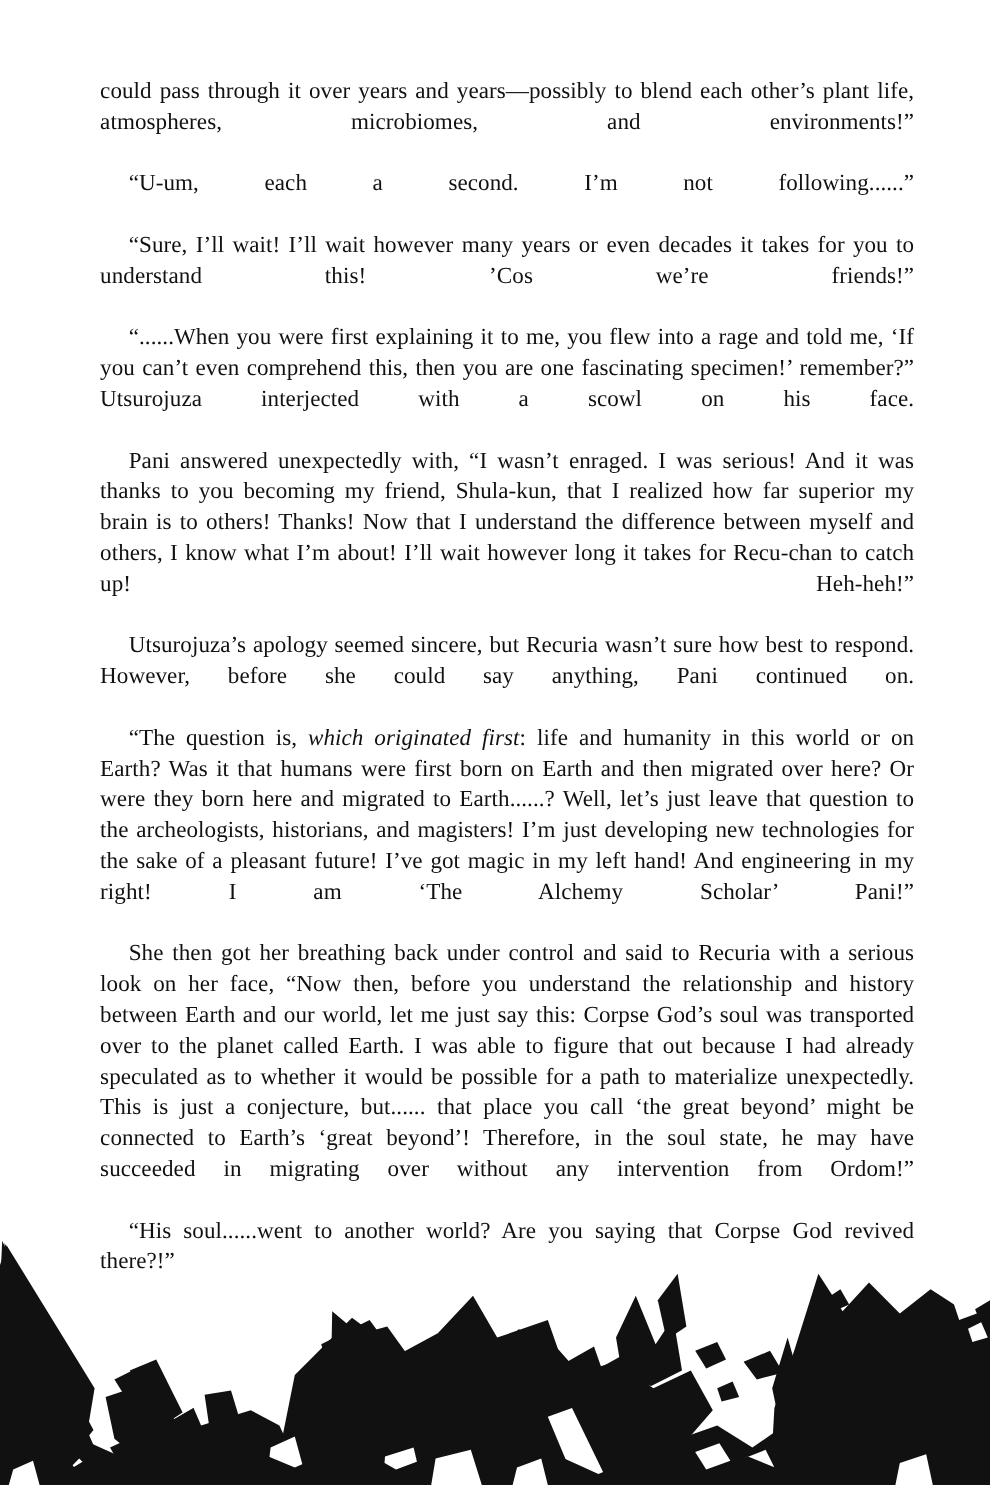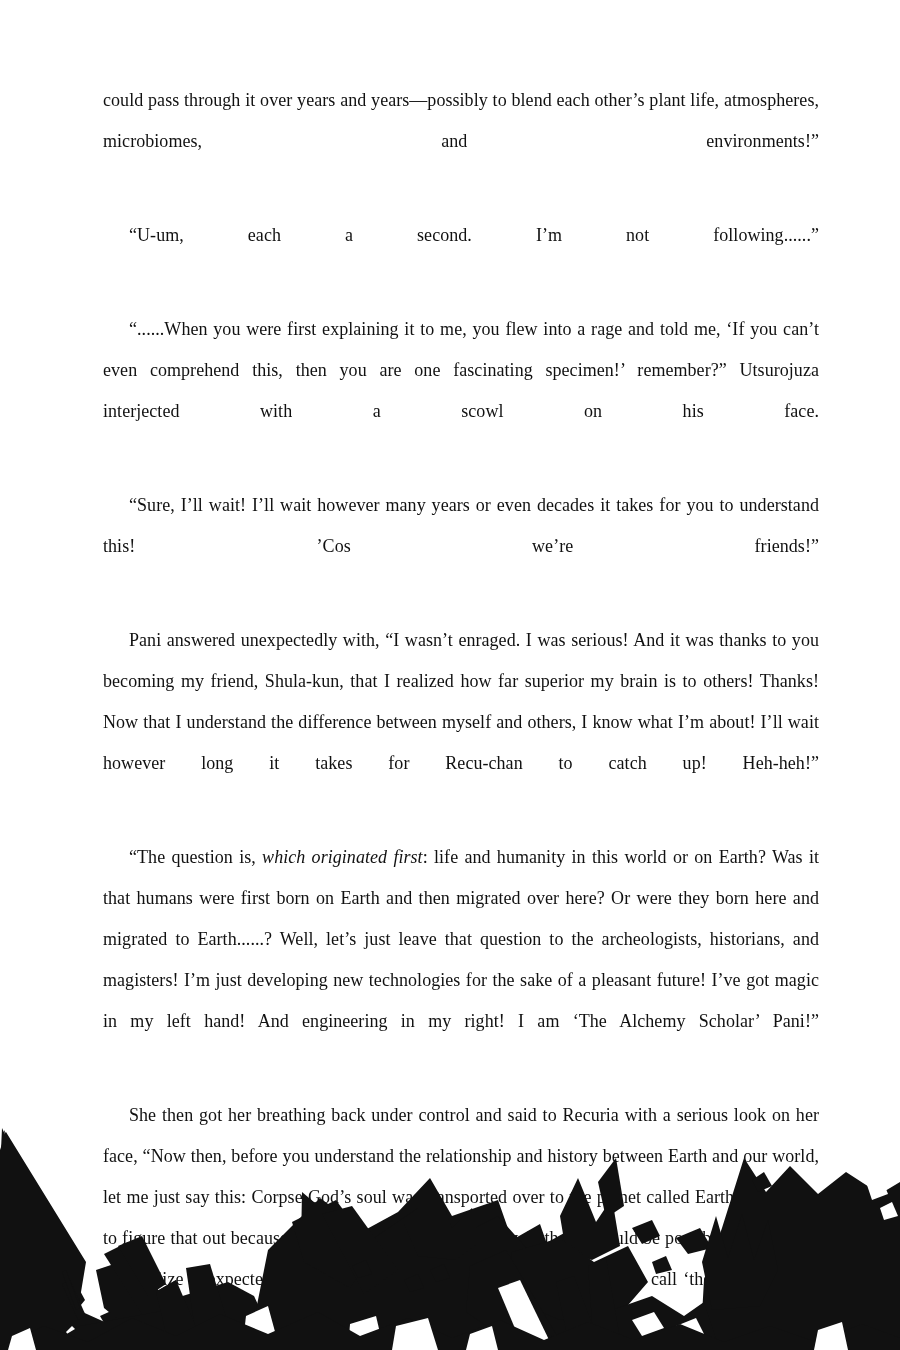--- a/index.html
+++ b/index.html
@@ -25,27 +25,27 @@
   }
 
   #text-column {
     position: absolute;
     left: 91px;
     top: 68px;
     width: 740px;
   }
 
   p.para {
-    margin: 12px;
+    margin: 0;
     padding: 0;
     text-indent: 26px;
     text-align: justify;
     text-justify: inter-word;
-    font-size: 18px;
-    line-height: 41px;
+    font-size: 21px;
+    line-height: 28px;
     letter-spacing: 0.05px;
     word-spacing: 0.2px;
     -webkit-font-smoothing: antialiased;
   }
 
   p.para.no-indent {
     text-indent: 0;
   }
 
   
@@ -76,23 +76,24 @@
 </style>
 </head>
 <body>
 
 <div id="page">
 
   <div id="text-column">
 
     <p class="para no-indent">could pass through it over years and years—possibly to blend each other’s plant life, atmospheres, microbiomes, and environments!”</p>
     <p class="para">“U-um, each a second. I’m not following......”</p>
+    <p class="para">“Sure, I’ll wait! I’ll wait however many years or even decades it takes for you to understand this! ’Cos we’re friends!”</p>
     <p class="para">“......When you were first explaining it to me, you flew into a rage and told me, ‘If you can’t even comprehend this, then you are one fascinating specimen!’ remember?” Utsurojuza interjected with a scowl on his face.</p>
-    <p class="para">“Sure, I’ll wait! I’ll wait however many years or even decades it takes for you to understand this! ’Cos we’re friends!”</p>
     <p class="para">Pani answered unexpectedly with, “I wasn’t enraged. I was serious! And it was thanks to you becoming my friend, Shula-kun, that I realized how far superior my brain is to others! Thanks! Now that I understand the difference between myself and others, I know what I’m about! I’ll wait however long it takes for Recu-chan to catch up! Heh-heh!”</p>
+    <p class="para">Utsurojuza’s apology seemed sincere, but Recuria wasn’t sure how best to respond. However, before she could say anything, Pani continued on.</p>
 
     <p class="para">
       <span>“The question is, </span><em class="it">which originated first</em><span>: life and humanity in this world or on Earth? Was it that humans were first born on Earth and then migrated over here? Or were they born here and migrated to Earth......? Well, let’s just leave that question to the archeologists, historians, and magisters! I’m just developing new technologies for the sake of a pleasant future! I’ve got magic in my left hand! And engineering in my right! I am ‘The Alchemy Scholar’ Pani!”</span>
     </p>
 
     <p class="para">She then got her breathing back under control and said to Recuria with a serious look on her face, “Now then, before you understand the relationship and history between Earth and our world, let me just say this: Corpse God’s soul was transported over to the planet called Earth. I was able to figure that out because I had already speculated as to whether it would be possible for a path to materialize unexpectedly. This is just a conjecture, but...... that place you call ‘the great beyond’ might be connected to Earth’s ‘great beyond’! Therefore, in the soul state, he may have succeeded in migrating over without any intervention from Ordom!”</p>
     <p class="para">“His soul......went to another world? Are you saying that Corpse God revived there?!”</p>
 
   </div>
 

